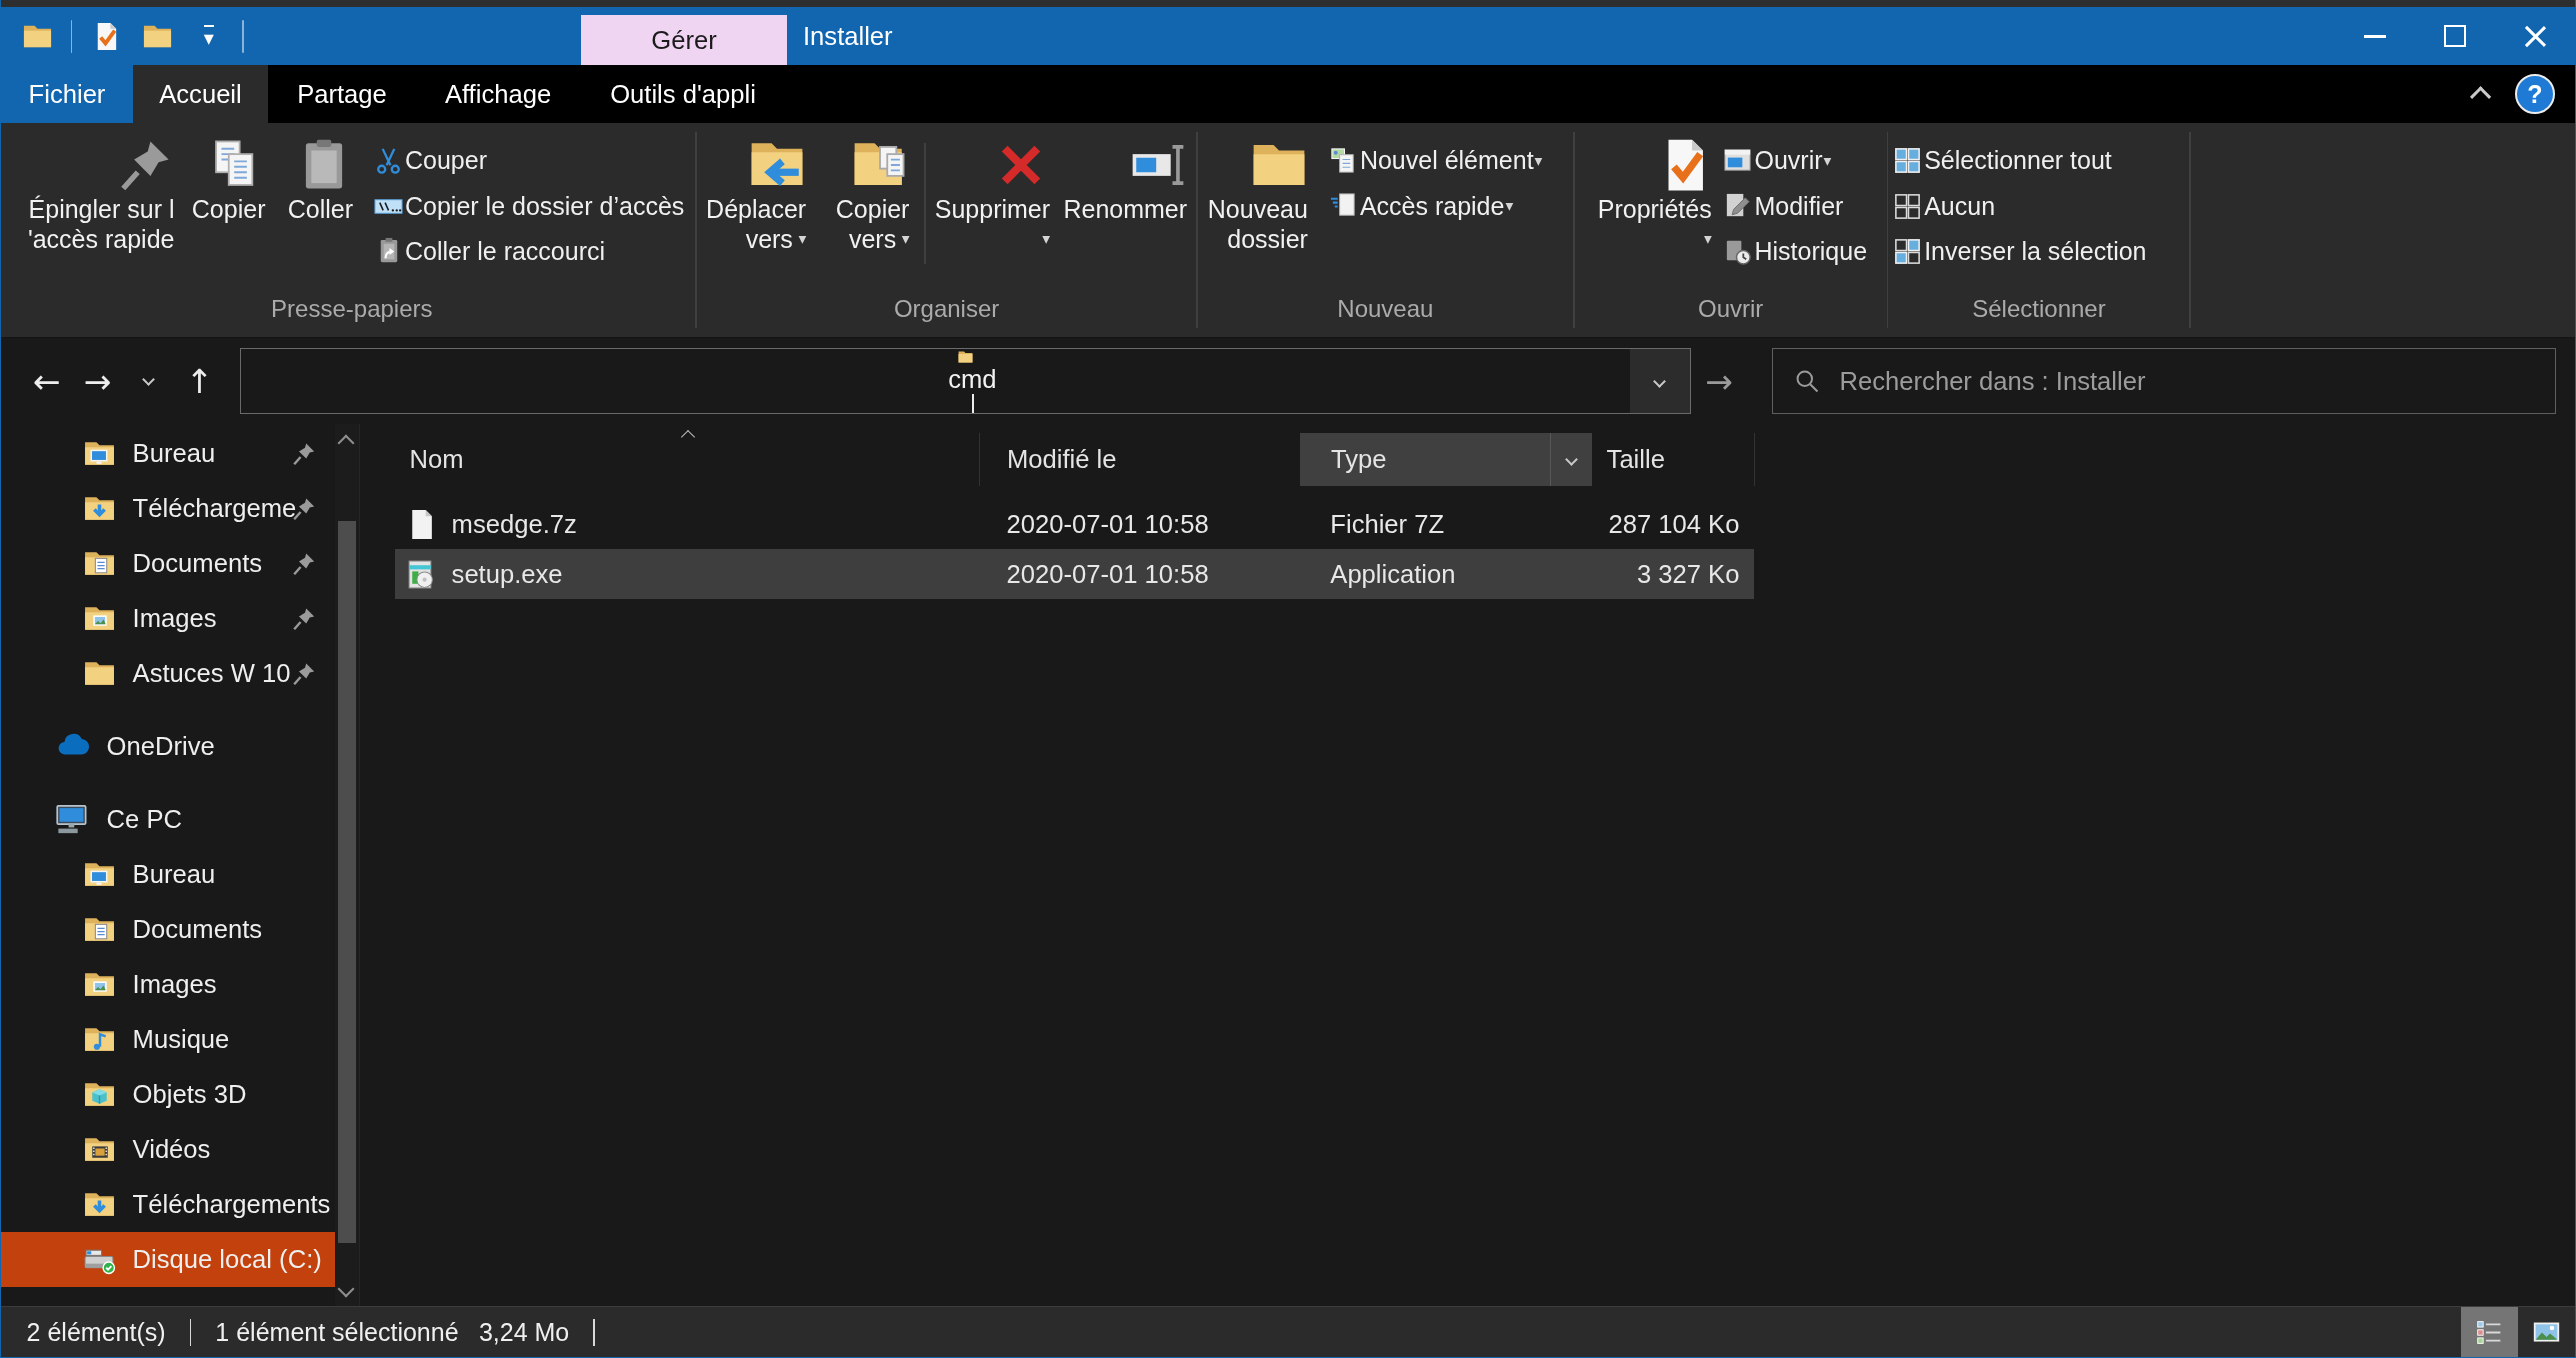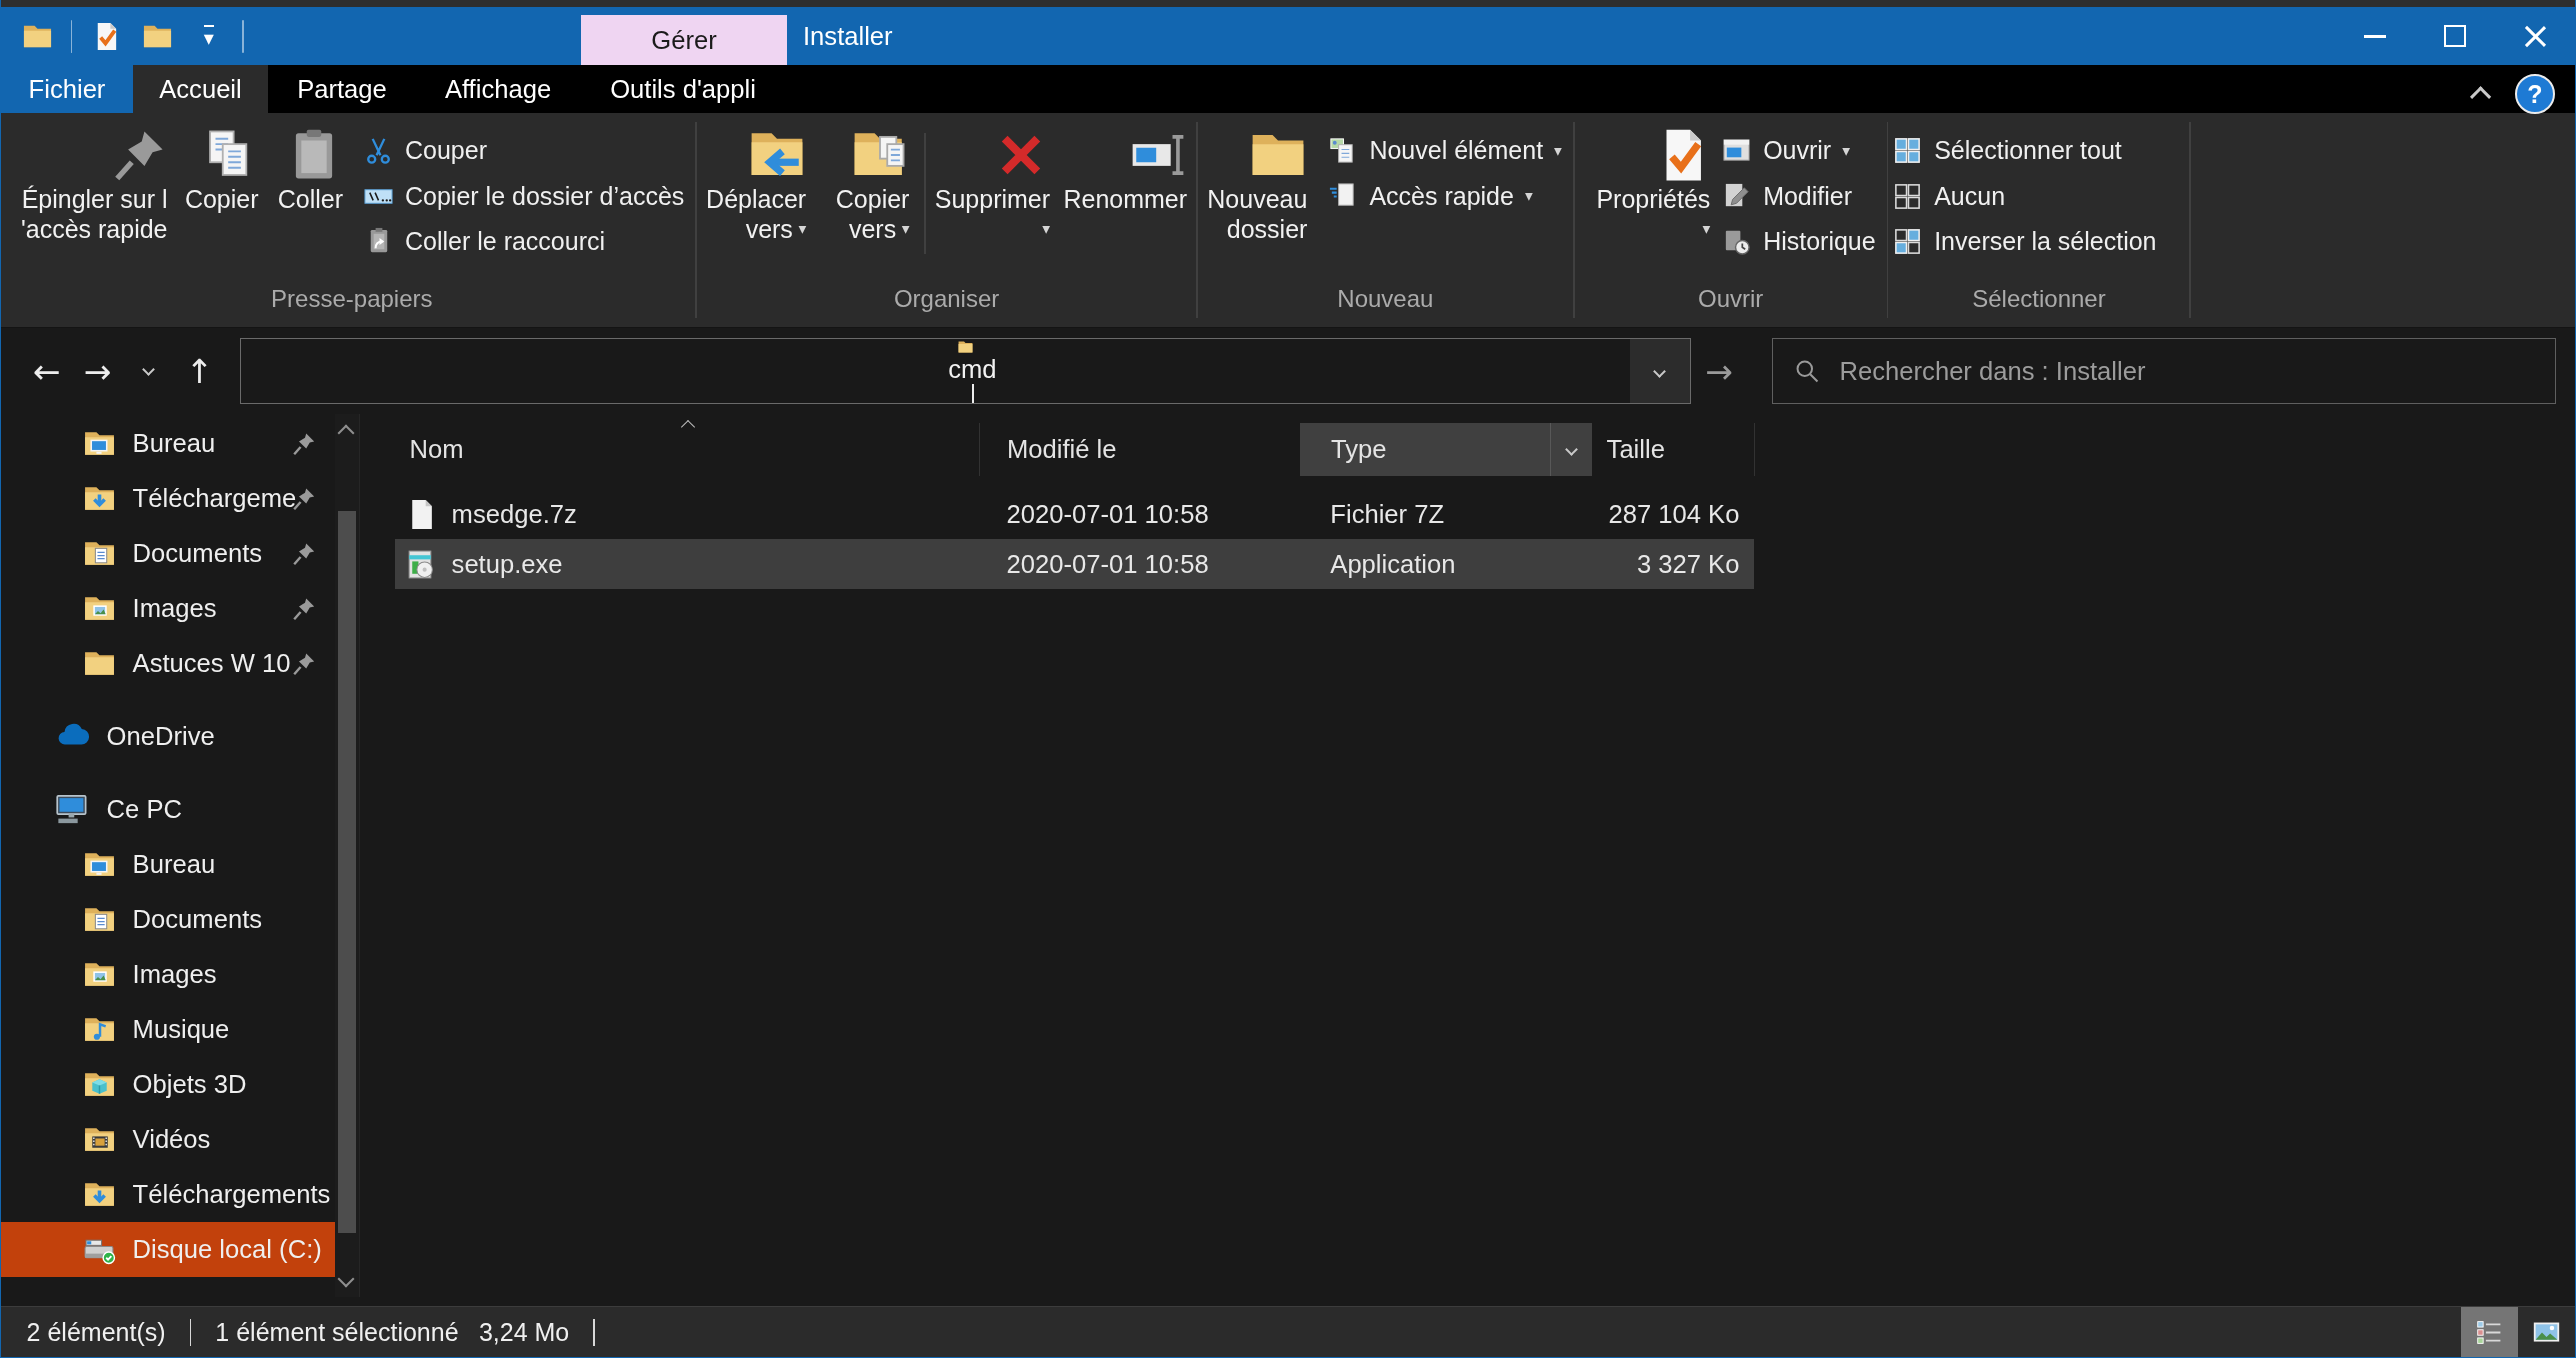--- a/index.html
+++ b/index.html
@@ -26,21 +26,21 @@
 .win-controls{position:absolute;right:0;top:0;height:58px;display:flex;}
 .wbtn{width:80px;height:58px;display:flex;align-items:center;justify-content:center;}
 .wmin{width:22px;height:2.7px;background:#fff;}
 .wmax{width:22px;height:22px;border:2.7px solid #fff;}
 .wclose{position:relative;width:25.6px;height:25.6px;}
 .wclose::before,.wclose::after{content:"";position:absolute;left:12px;top:-0.9px;width:2.7px;height:27px;background:#fff;}
 .wclose::before{transform:rotate(45deg);}
 .wclose::after{transform:rotate(-45deg);}
 
 
-.tabstrip{height:48px;background:#000;display:flex;position:relative;}
+.tabstrip{height:58px;background:#000;display:flex;position:relative;}
 .tab{display:flex;align-items:center;justify-content:center;font-size:25.6px;color:#fff;}
 .tab-file{width:132px;background:var(--accent);}
 .tab-home{width:135px;background:#2b2b2b;}
 .tab-share{width:148px;}
 .tab-view{width:164px;}
 .tab-apptools{width:206px;}
 .tabstrip-right{position:absolute;right:20px;top:0;height:58px;display:flex;align-items:center;gap:27px;}
 .collapse-chev{width:14.6px;height:14.6px;border-right:3.7px solid #c9c9c9;border-top:3.7px solid #c9c9c9;transform:rotate(-45deg) translate(-1.8px,1.8px);}
 .helpbtn{width:40px;height:40px;border-radius:50%;background:#1e7ad4;border:2.7px solid #ececec;color:#fff;font-size:25px;font-weight:bold;display:flex;align-items:center;justify-content:center;}
 
@@ -49,21 +49,21 @@
 .rgroup{display:flex;flex-direction:column;}
 .rcontent{flex:1;display:flex;align-items:flex-start;padding-top:7.3px;}
 .rlabel{height:42px;text-align:center;color:#ababab;font-size:24px;}
 .rsep{width:1.8px;background:#404040;margin:9px 0;}
 .rsep-inner{width:1.8px;background:#404040;margin:12.8px 5.5px 31px 5.5px;align-self:stretch;}
 .rbig{display:flex;flex-direction:column;align-items:flex-end;padding:5.5px 9px;}
 .rbig .bic{width:58px;height:58px;}
 .rbig .lbl{font-size:25px;line-height:30px;color:#f2f2f2;display:flex;align-items:center;justify-content:center;gap:5.5px;white-space:nowrap;}
 .dd{font-size:15.5px;color:#d5d5d5;font-family:"DejaVu Sans",sans-serif;}
 .rsmallcol{display:flex;flex-direction:column;gap:14.6px;padding:14.6px 11px 0 11px;}
-.rsmall{display:flex;align-items:center;gap:11px;font-size:25px;color:#f0f0f0;white-space:nowrap;}
+.rsmall{display:flex;align-items:center;gap:1px;font-size:25px;color:#f0f0f0;white-space:nowrap;}
 .rsmall .mic{width:31px;height:31px;flex:none;}
 
 
 .navrow{height:86px;background:#191919;display:flex;align-items:center;padding-left:20px;}
 .navbtn{width:51px;height:51px;display:flex;align-items:center;justify-content:center;font-family:"DejaVu Sans",sans-serif;font-size:33px;color:#ededed;}
 .navbtn .chev{margin-top:-3.7px;}
 .addrbox{position:relative;width:1451px;height:66px;border:1.8px solid #6a6a6a;margin-left:14.6px;display:flex;align-items:center;padding-left:14.6px;background:#191919;flex-direction:column;}
 .addrbox .aicon{width:33px;height:29px;margin-right:12.8px;}
 .addrval{font-size:25.6px;color:#f2f2f2;}
 .textcaret{width:1.8px;height:35px;background:#ececec;margin-left:1.8px;}

